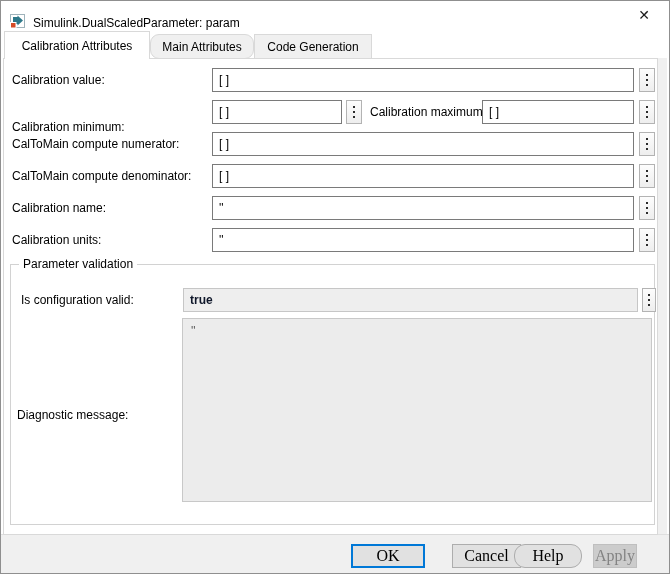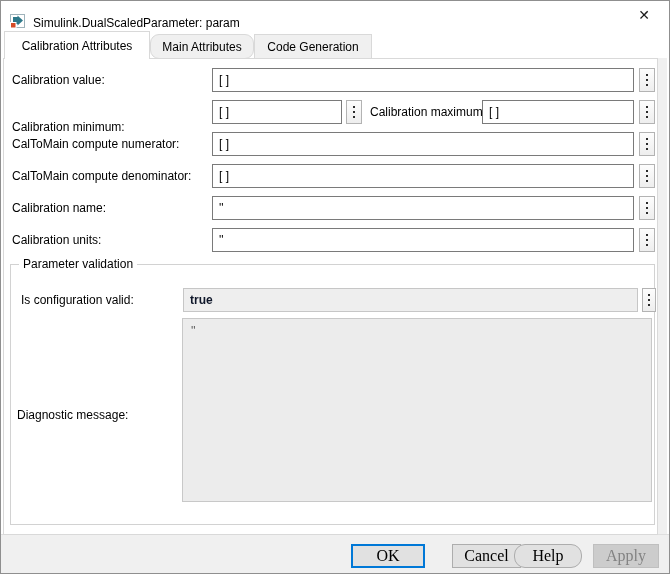--- a/index.html
+++ b/index.html
@@ -132,18 +132,18 @@
   <div class="footer">
     <button class="btn btn-default" style="left:350px;width:74px;">
       <span>OK</span>
     </button>
     <button class="btn" style="left:435px;width:69px;margin-left:16px;">
       <span>Cancel</span>
     </button>
     <button class="btn" style="left:513px;width:68px;border-radius:11px;">
       <span>Help</span>
     </button>
-    <button class="btn btn-disabled" style="left:592px;width:66px;">
+    <button class="btn btn-disabled" style="left:592px;width:44px;">
       <span>Apply</span>
     </button>
   </div>
 
 </div>
 
 </body></html>

